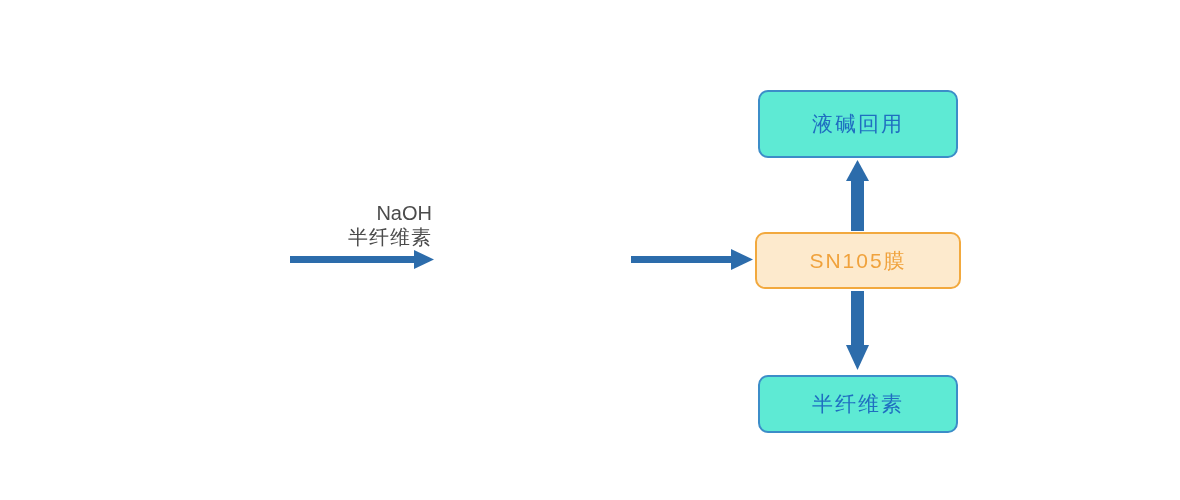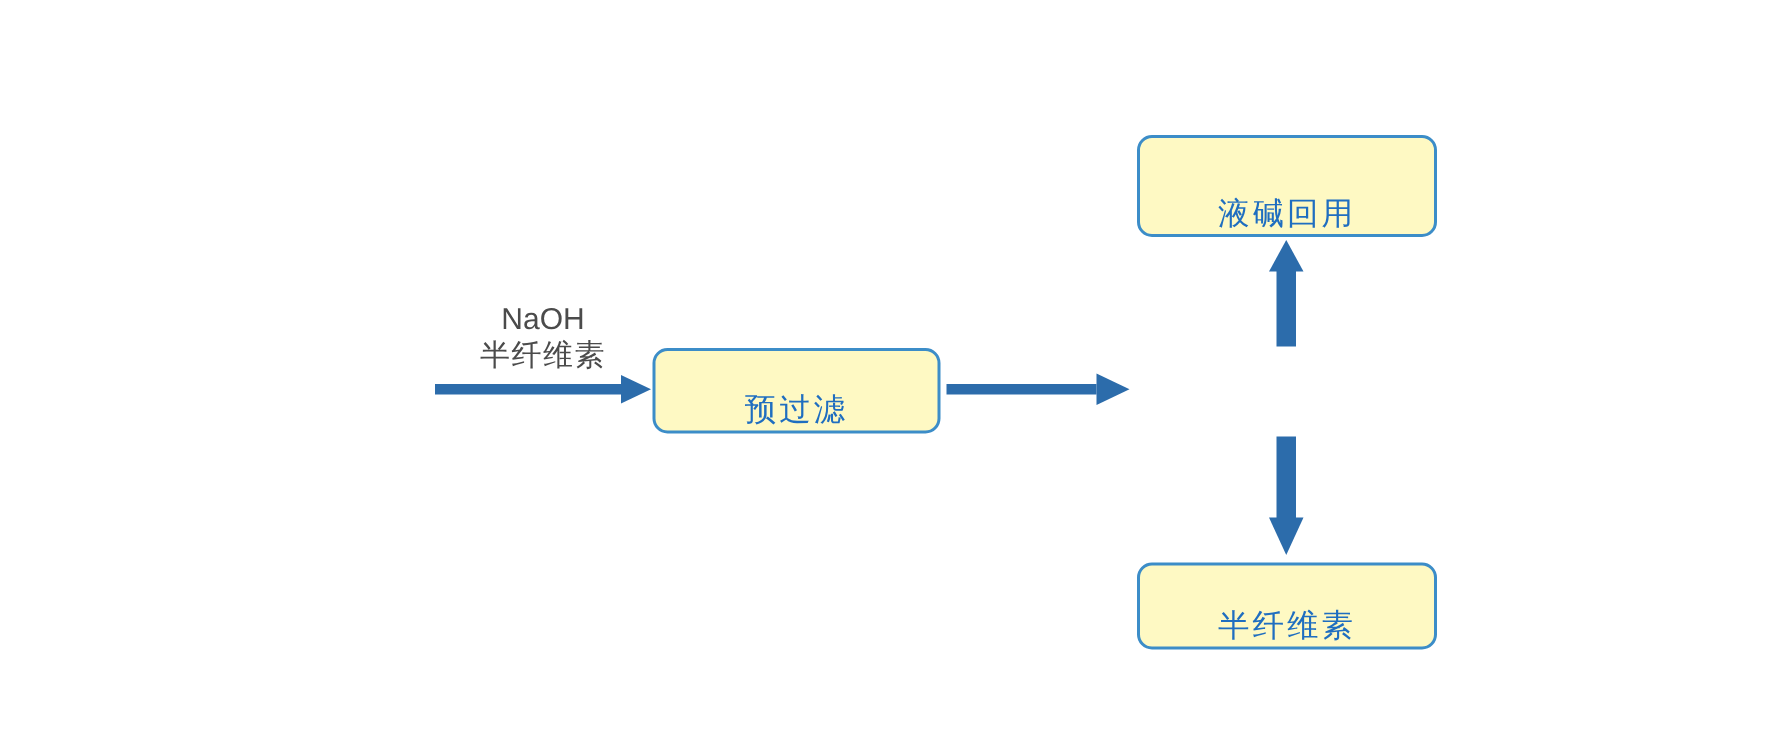--- a/index.html
+++ b/index.html
@@ -24,44 +24,43 @@
     align-items: center;
     justify-content: center;
     border-radius: 10px;
     border-width: 2px;
     border-style: solid;
     letter-spacing: 2px;
     white-space: nowrap;
     user-select: none;
   }
   .node-blue {
-    background: #fef9c3;
+    background: #5eead4;
     border-color: #3c8dc8;
     color: #1f6ec0;
-    align-items: flex-end;
   }
   .node-orange {
     background: #fdeacd;
     border-color: #f2a93e;
     color: #f0a23c;
   }
 
   .node-pressed   { left: 109px; top: 232px; width: 180px; height: 57px; font-size: 21px; }
   .node-prefilter { left: 435px; top: 232px; width: 192px; height: 57px; font-size: 21px; }
   .node-membrane  { left: 755px; top: 232px; width: 206px; height: 57px; font-size: 21px; }
   .node-alkali    { left: 758px; top:  90px; width: 200px; height: 68px; font-size: 21px; }
   .node-hemi      { left: 758px; top: 375px; width: 200px; height: 58px; font-size: 21px; }
 
   
   .arrow-label {
     position: absolute;
     left: 292px;
     top: 201px;
     width: 140px;
-    text-align: center;
+    text-align: right;
     color: #4b4b4b;
     font-size: 20px;
     line-height: 24px;
     user-select: none;
   }
   .arrow-label .line2 { letter-spacing: 1px; }
 
   
   #arrows {
     position: absolute;
@@ -94,24 +93,24 @@
       <polygon points="857.5,160 846,181 869,181" fill="#2c6cab"></polygon>
     </g>
 
     <g>
       <rect x="851" y="291" width="13" height="58" fill="#2c6cab"></rect>
       <polygon points="857.5,370 846,345 869,345" fill="#2c6cab"></polygon>
     </g>
   </svg>
 
 
-  <div class="node node-blue node-prefilter">
-    <span>预过滤</span>
+
+  <div class="node node-orange node-membrane">
+    <span>SN105膜</span>
   </div>
-
 
   <div class="node node-blue node-alkali">
     <span>液碱回用</span>
   </div>
 
   <div class="node node-blue node-hemi">
     <span>半纤维素</span>
   </div>
 
   <div class="arrow-label">

